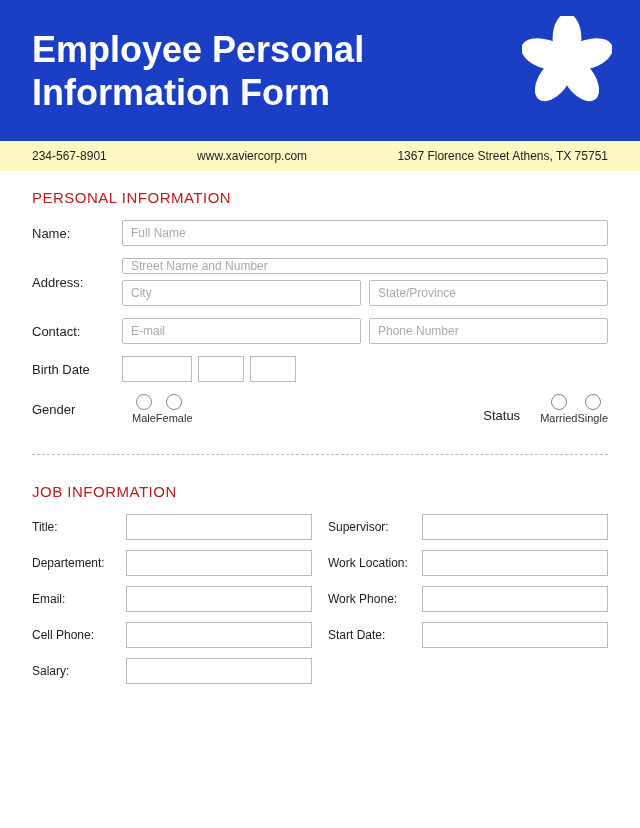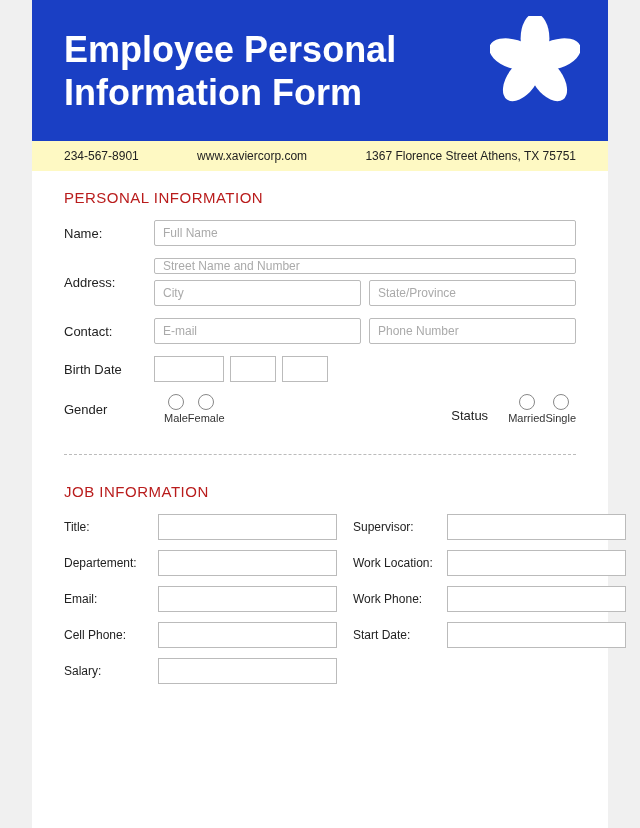--- a/index.html
+++ b/index.html
@@ -5,21 +5,21 @@
     * { box-sizing: border-box; margin: 0; padding: 0; }
     body {
       font-family: Arial, sans-serif;
       background: #f0f0f0;
       display: flex;
       justify-content: center;
       align-items: flex-start;
       min-height: 100vh;
     }
     .page {
-      width: 576px;
+      width: 640px;
       min-height: 828px;
       background: #fff;
       position: relative;
     }
     .header {
       background: #1a3fc4;
       color: #fff;
       padding: 28px 32px 24px 32px;
       position: relative;
       overflow: hidden;

